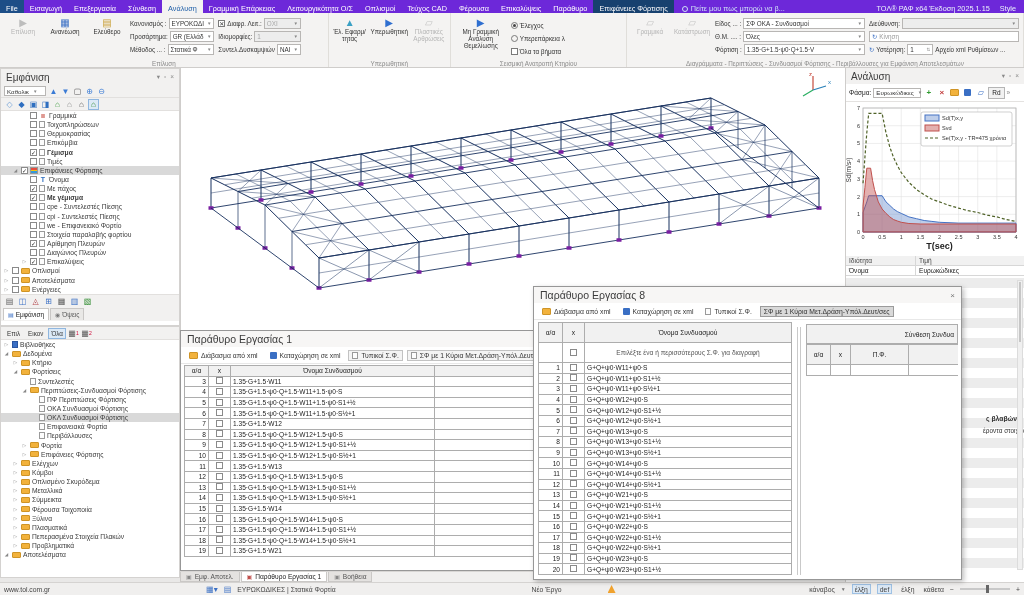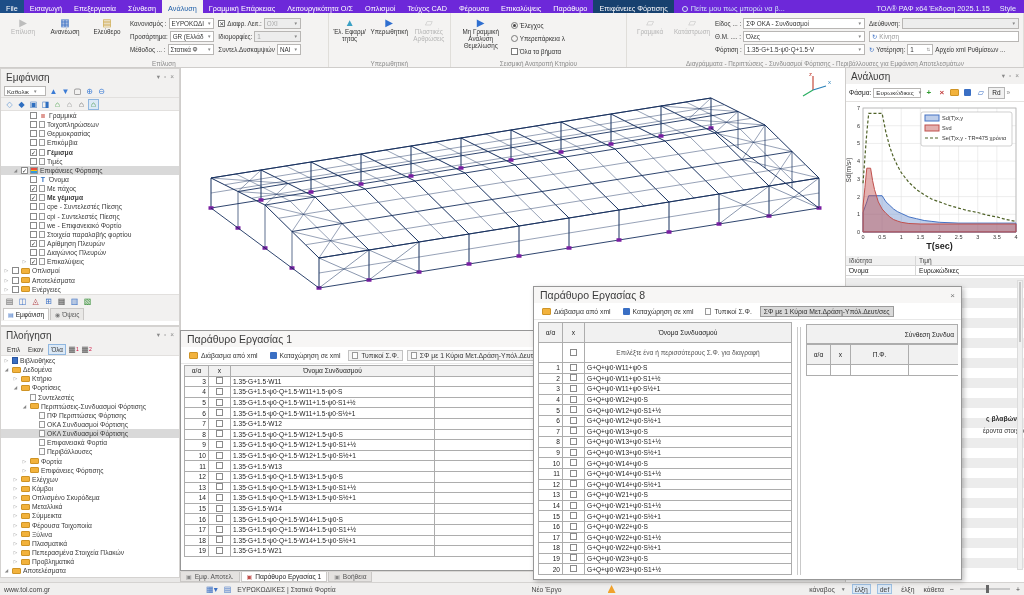--- a/index.html
+++ b/index.html
@@ -463,28 +463,20 @@
         <span>Εμφάνιση</span>
       </div>
       <div class="ptab off">
         <span style="color: rgb(119, 119, 119); font-size: 6px;">◉</span>
         <span>Όψεις</span>
       </div>
     </div>
 </div>
 
 <div class="panel" style="left:0;top:326px;width:180px;height:252px">
-  <div class="panel-h">
-    <span>Πλοήγηση</span>
-    <span class="ph-ic">
-      <span>▾</span>
-      <span>▫</span>
-      <span>×</span>
-    </span>
-  </div>
   <div class="ptb" id="ntb">
       <span class="pico" style="width: auto; padding: 0px 2px; font-size: 6.3px; color: rgb(51, 51, 51);">Επιλ</span>
       <span class="pico" style="width: auto; padding: 0px 2px; font-size: 6.3px; color: rgb(51, 51, 51);">Εικον</span>
       <span class="pico pressed" style="width: auto; padding: 0px 2px; font-size: 6.3px; color: rgb(51, 51, 51);">Όλα</span>
       <span class="pico" style="color: rgb(85, 85, 85);">▦<sub style="color: rgb(204, 0, 51); font-size: 5px;">1</sub></span>
       <span class="pico" style="color: rgb(85, 85, 85);">▦<sub style="color: rgb(204, 0, 51); font-size: 5px;">2</sub></span>
     </div>
   <div class="tree" id="ntree" style="height:221px">
       <div class="trow" style="padding-left: 2px;">
         <span class="texp">▷</span>

